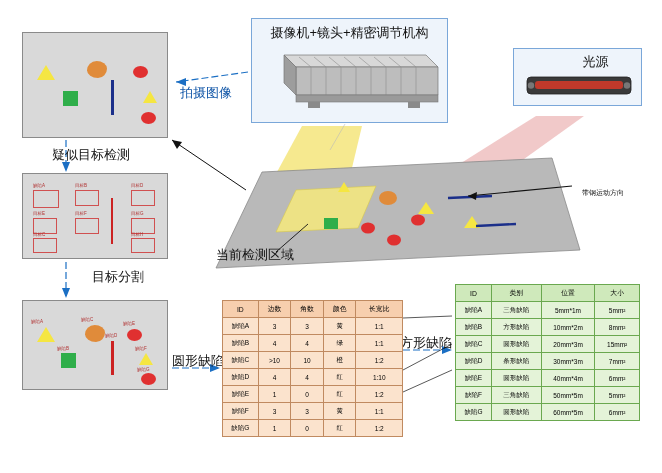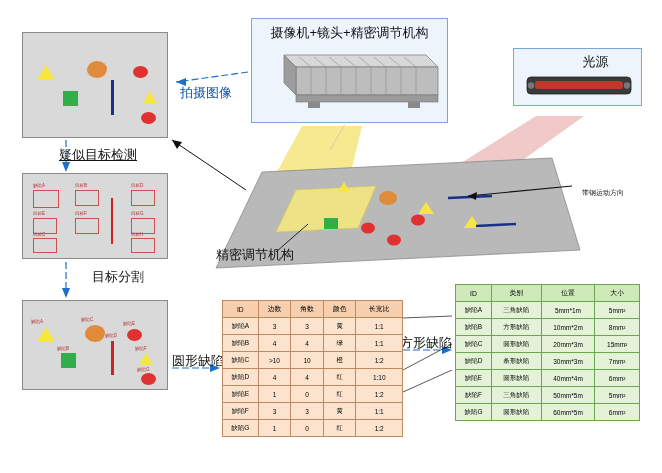--- a/index.html
+++ b/index.html
@@ -145,21 +145,21 @@
   <line x1="268" y1="98" x2="312" y2="96" stroke="#1b2f8a" stroke-width="2.4"></line>
   <line x1="296" y1="126" x2="336" y2="124" stroke="#1b2f8a" stroke-width="2.4"></line>
 
   <line x1="392" y1="86" x2="288" y2="96" stroke="#111" stroke-width="1.1"></line>
   <polygon points="288,96 297,92 296,100" fill="#111"></polygon>
 
   <line x1="96" y1="152" x2="128" y2="124" stroke="#111" stroke-width="0.9"></line>
 </svg>
 
 <div class="albl abs" style="left:582px;top:188px;font-size:7px;">带钢运动方向</div>
-<div class="albl abs" style="left:216px;top:246px;">精密调节机构</div>
+<div class="albl abs" style="left:216px;top:246px;">当前检测区域</div>
 
 <svg class="abs" style="left:0;top:0;" width="662" height="473" viewBox="0 0 662 473">
 
   <line x1="248" y1="72" x2="176" y2="82" stroke="#1b6fc4" stroke-width="1.1" stroke-dasharray="7,3"></line>
   <polygon points="176,82 186,78 186,86" fill="#1b6fc4"></polygon>
 
   <line x1="345" y1="124" x2="330" y2="150" stroke="#bbb" stroke-width="0.6"></line>
 
   <line x1="246" y1="190" x2="172" y2="140" stroke="#111" stroke-width="1"></line>
   <polygon points="172,140 182,142 177,149" fill="#111"></polygon>
@@ -175,21 +175,21 @@
 
   <line x1="403" y1="350" x2="450" y2="350" stroke="#1b6fc4" stroke-width="1.2" stroke-dasharray="7,3"></line>
   <polygon points="452,350 442,346 442,354" fill="#1b6fc4"></polygon>
 
   <line x1="403" y1="318" x2="452" y2="316" stroke="#111" stroke-width="0.7"></line>
   <line x1="403" y1="370" x2="452" y2="344" stroke="#111" stroke-width="0.7"></line>
   <line x1="403" y1="392" x2="452" y2="370" stroke="#111" stroke-width="0.7"></line>
 </svg>
 
 <div class="albl blue abs" style="left:180px;top:84px;">拍摄图像</div>
-<div class="albl abs" style="left:59px;top:146px;text-decoration:underline;">疑似目标检测</div>
+<div class="albl abs" style="left:52px;top:146px;">疑似目标检测</div>
 <div class="albl abs" style="left:60px;top:268px;margin-left:32px;">目标分割</div>
 <div class="albl abs" style="left:172px;top:352px;">圆形缺陷</div>
 <div class="albl abs" style="left:400px;top:334px;">方形缺陷</div>
 
 <table class="t1 abs" style="left:222px;top:300px;width:181px;">
   <thead>
     <tr>
       <th style="width:35px;">ID</th>
       <th style="width:32px;">边数</th>
       <th style="width:32px;">角数</th>

